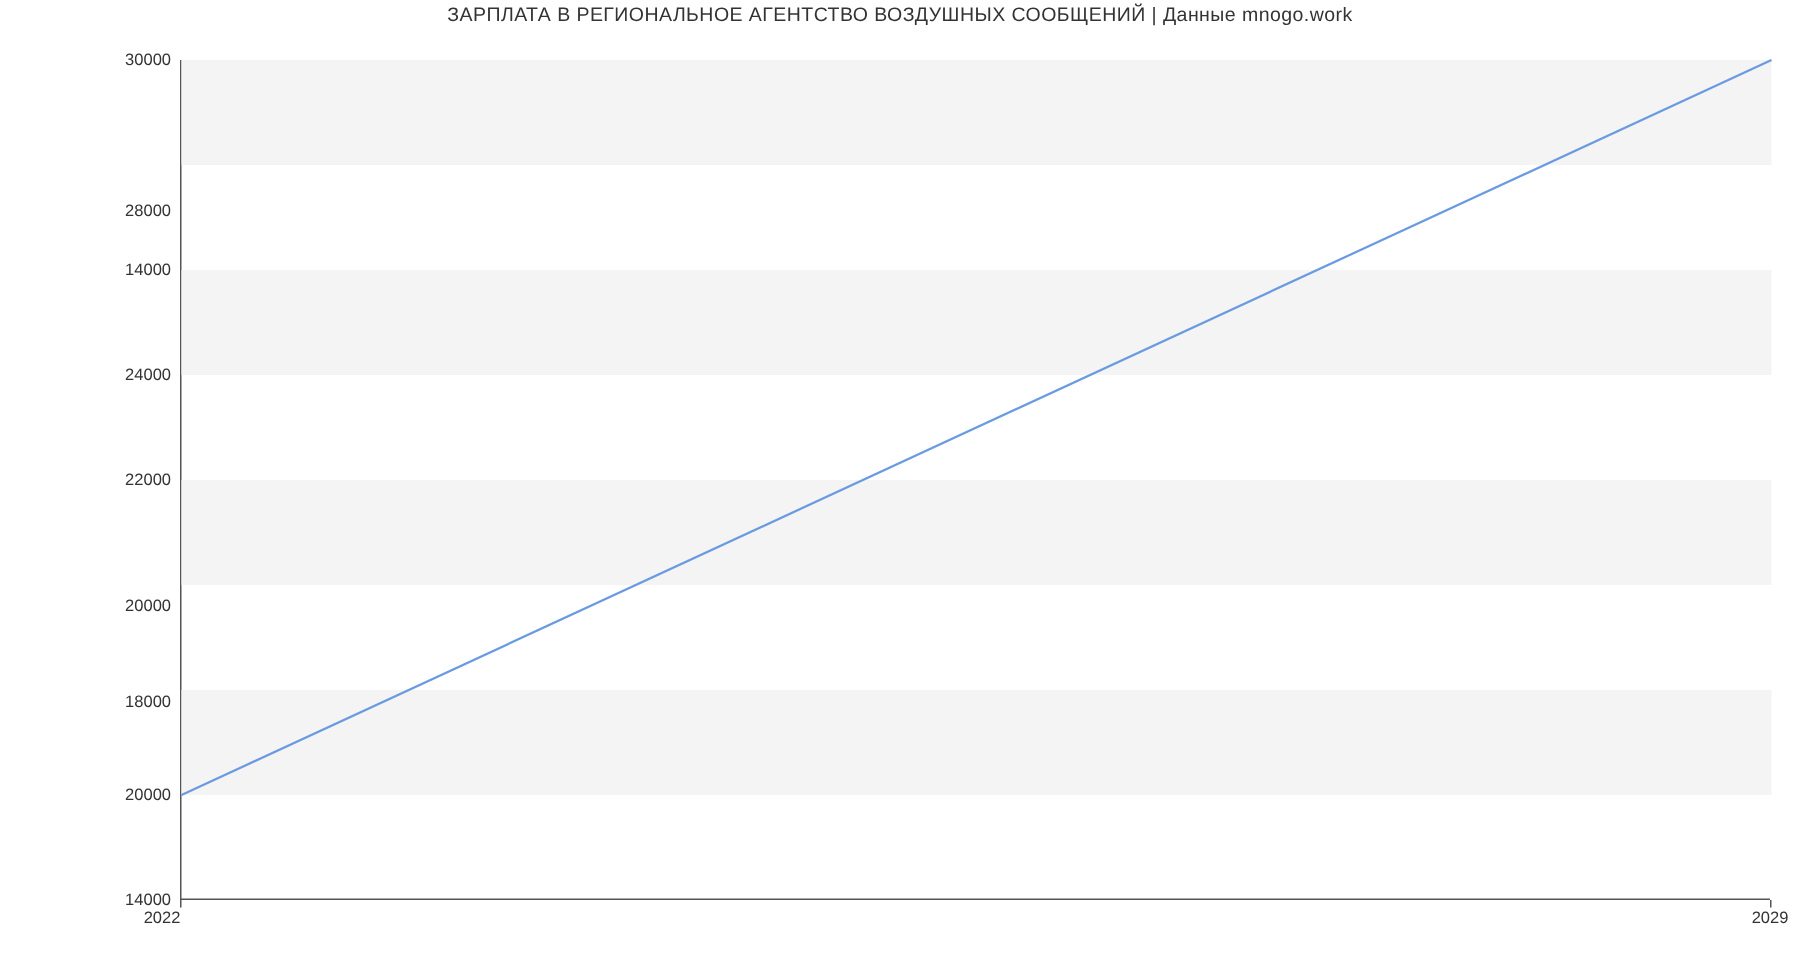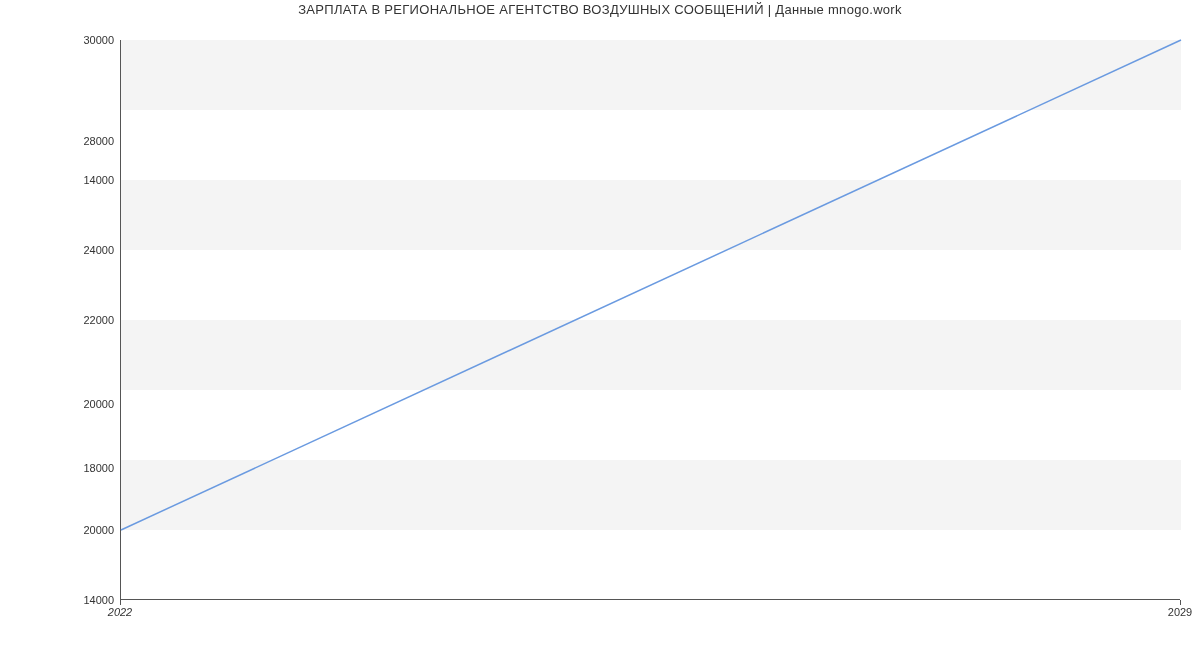--- a/index.html
+++ b/index.html
@@ -82,16 +82,16 @@
 <div class="y-tick-label" style="top: 600px;">14000</div>
     <div class="y-tick-label" style="top: 530px;">20000</div>
     <div class="y-tick-label" style="top: 468px;">18000</div>
     <div class="y-tick-label" style="top: 404px;">20000</div>
     <div class="y-tick-label" style="top: 320px;">22000</div>
     <div class="y-tick-label" style="top: 250px;">24000</div>
     <div class="y-tick-label" style="top: 180px;">14000</div>
     <div class="y-tick-label" style="top: 110px; margin-top: 31px;">28000</div>
     <div class="y-tick-label" style="top: 40px;">30000</div>
     <div class="x-tick-mark" style="left: 120px;"></div>
-    <div class="x-tick-label" style="left: 120px; font-style: italic;">2022</div>
+    <div class="x-tick-label" style="left: 108px;">2022</div>
     <div class="x-tick-mark" style="left: 1180px;"></div>
     <div class="x-tick-label" style="left: 1180px;">2029</div>
   </div>
 
 </body></html>

